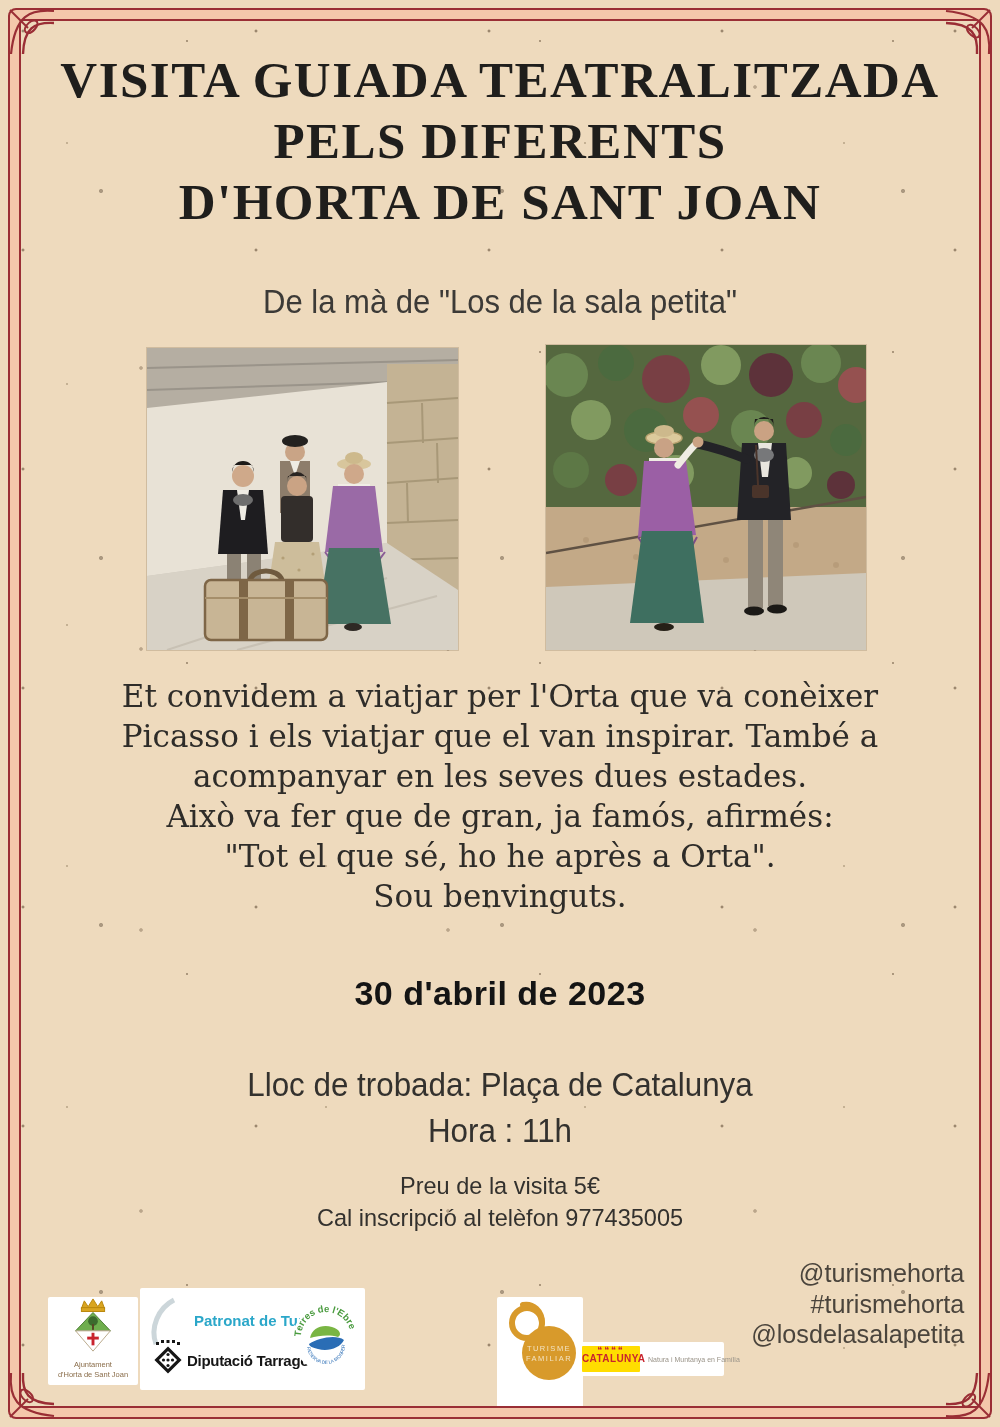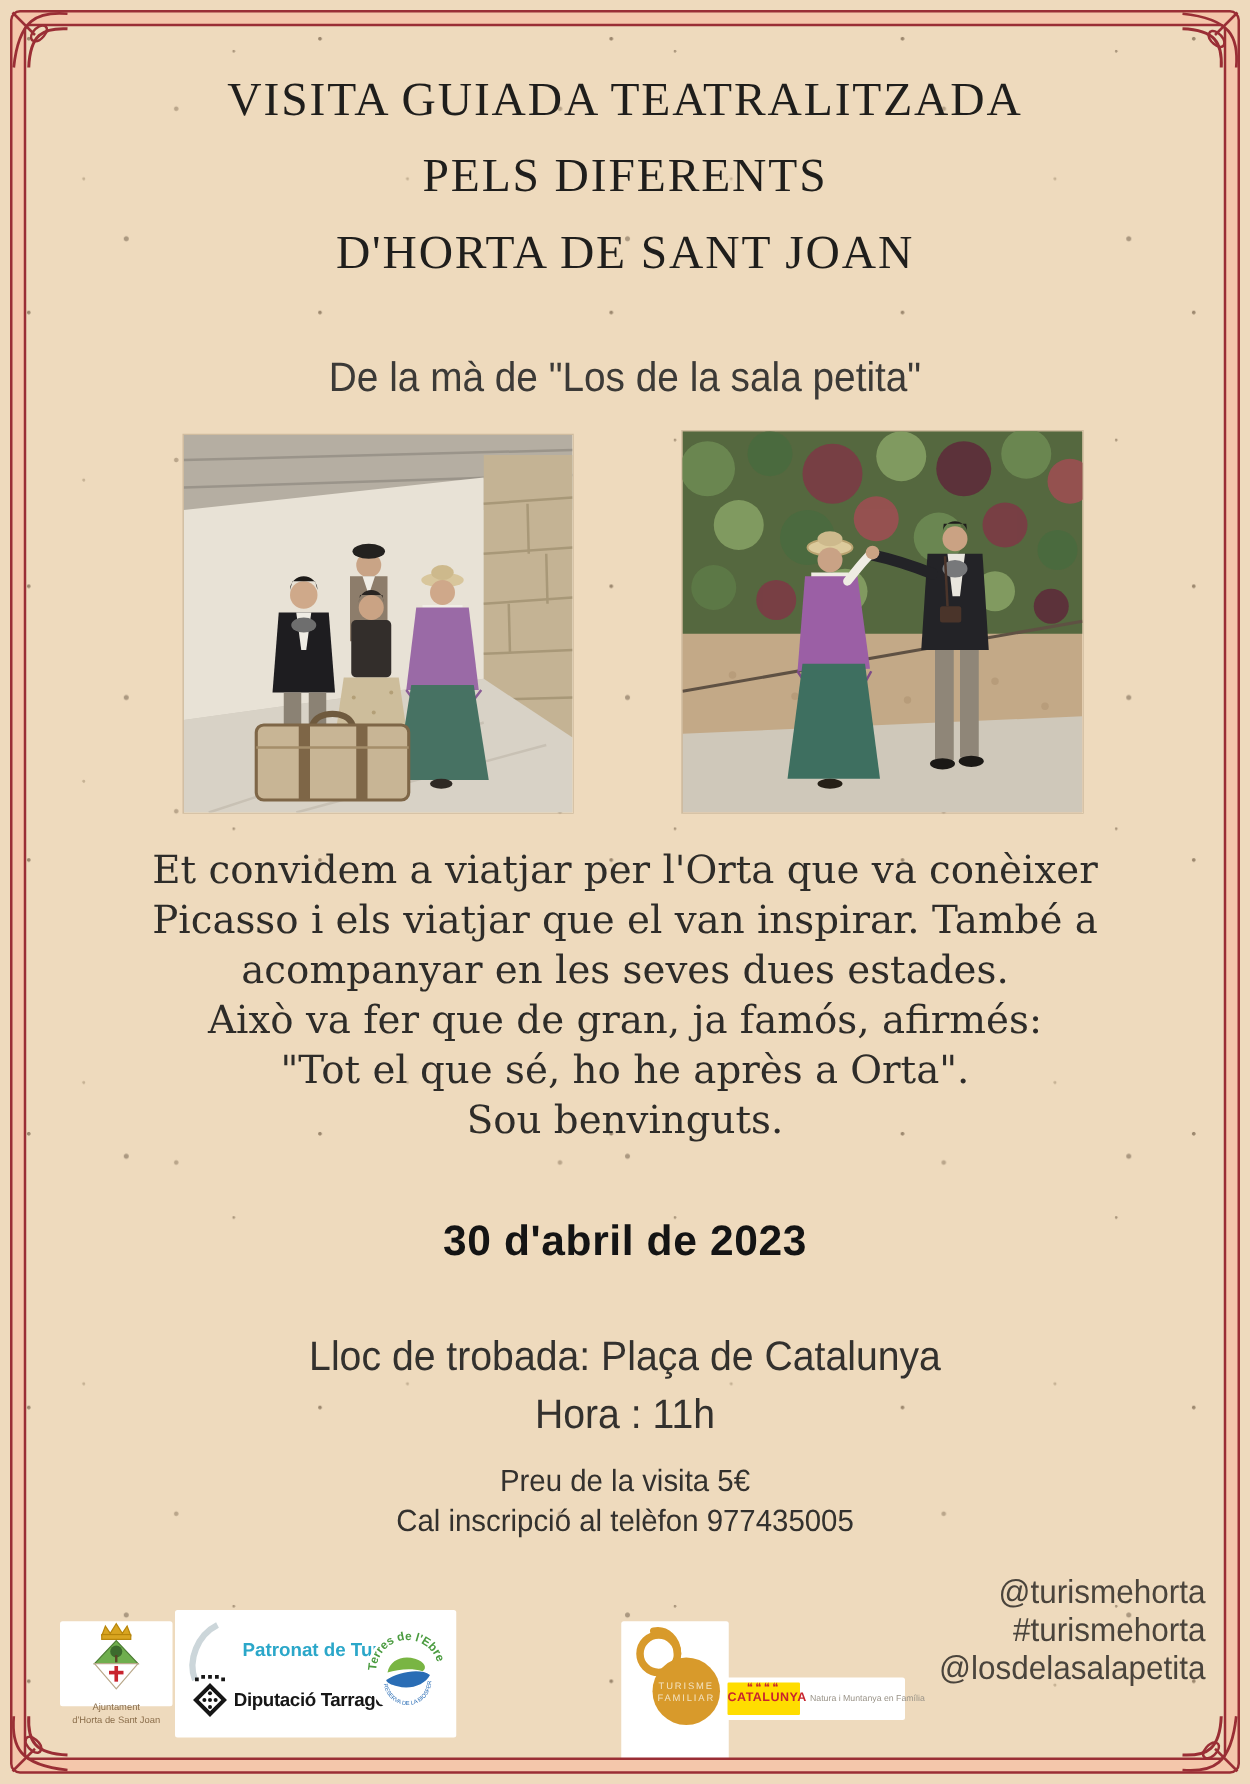--- a/index.html
+++ b/index.html
@@ -22,39 +22,39 @@
   .frame-line-inner{inset:19px;border:2.5px solid #9a2e35;border-radius:5px;}
   .corner{position:absolute;width:54px;height:54px;z-index:7;pointer-events:none;}
   .corner svg{width:100%;height:100%;display:block;}
   .c-tl{top:2px;left:2px;}
   .c-tr{top:2px;right:2px;transform:rotate(90deg);}
   .c-br{bottom:2px;right:2px;transform:rotate(180deg);}
   .c-bl{bottom:2px;left:2px;transform:rotate(270deg);}
   
   .abs{position:absolute;left:0;right:0;text-align:center;z-index:3;}
   .title{top:50px;font-family:"Liberation Serif", serif;color:#1f1e1c;}
-  .title-line{font-size:38px;line-height:61px;letter-spacing:1.5px;font-weight:400;}
+  .title-line{font-size:51px;line-height:61px;letter-spacing:1.5px;font-weight:700;}
   .subtitle{top:283px;font-size:33px;color:#3c3a37;transform:scaleX(.94);}
   .bodytext{top:676px;font-family:"DejaVu Serif", serif;color:#2e2c29;}
   .body-line{font-size:31px;line-height:40px;}
   .date{top:974px;font-size:34px;font-weight:700;color:#141414;letter-spacing:.5px;}
   .meeting{top:1066px;font-size:33px;color:#33312e;transform:scaleX(.95);}
   .time{top:1112px;font-size:33px;color:#33312e;transform:scaleX(.95);}
   .price{top:1172px;font-size:24.5px;color:#33312e;transform:scaleX(.96);}
   .inscription{top:1204px;font-size:24.5px;color:#33312e;transform:scaleX(.96);}
   .social{position:absolute;top:1258px;right:36px;text-align:right;z-index:3;
           font-size:26.5px;line-height:30.5px;color:#4a443c;transform:scaleX(.95);transform-origin:right;}
   
   .photo{position:absolute;z-index:3;box-shadow:0 0 0 1px rgba(120,100,70,.25);}
   .photo svg{display:block;width:100%;height:100%;}
   .photo-left{left:147px;top:348px;width:311px;height:302px;}
   .photo-right{left:546px;top:345px;width:320px;height:305px;}
   
   .logo-box{position:absolute;background:#fff;z-index:3;border-radius:2px;}
-  .lb-ajuntament{left:48px;top:1297px;width:90px;height:68px;text-align:center;}
+  .lb-ajuntament{left:48px;top:1297px;width:90px;height:88px;text-align:center;}
   .lb-patronat{left:140px;top:1288px;width:225px;height:102px;}
   .lb-genis{left:385px;top:1303px;width:118px;height:74px;text-align:center;}
   .lb-familiar{left:497px;top:1297px;width:86px;height:115px;}
   .lb-catalunya{left:578px;top:1342px;width:146px;height:34px;display:flex;align-items:center;gap:4px;padding:0 4px;box-sizing:border-box;}
   .aj-caption{font-size:7.5px;color:#8a6d4a;line-height:9px;margin-top:1px;}
   .patronat-name{position:absolute;left:54px;top:24px;font-size:15px;font-weight:700;color:#2ba7c9;}
   .diputacio-name{position:absolute;left:47px;top:64px;font-size:15px;font-weight:700;color:#161616;letter-spacing:-.3px;}
   .swoosh{position:absolute;left:8px;top:8px;}
   .dip-icon{position:absolute;left:14px;top:52px;}
   .terres-badge{position:absolute;right:5px;top:16px;}

